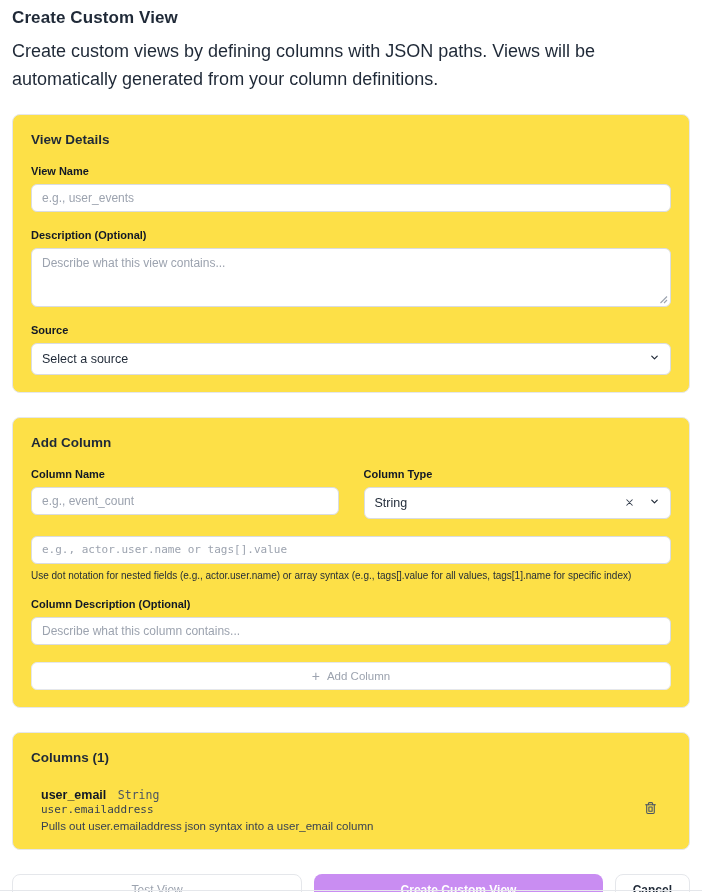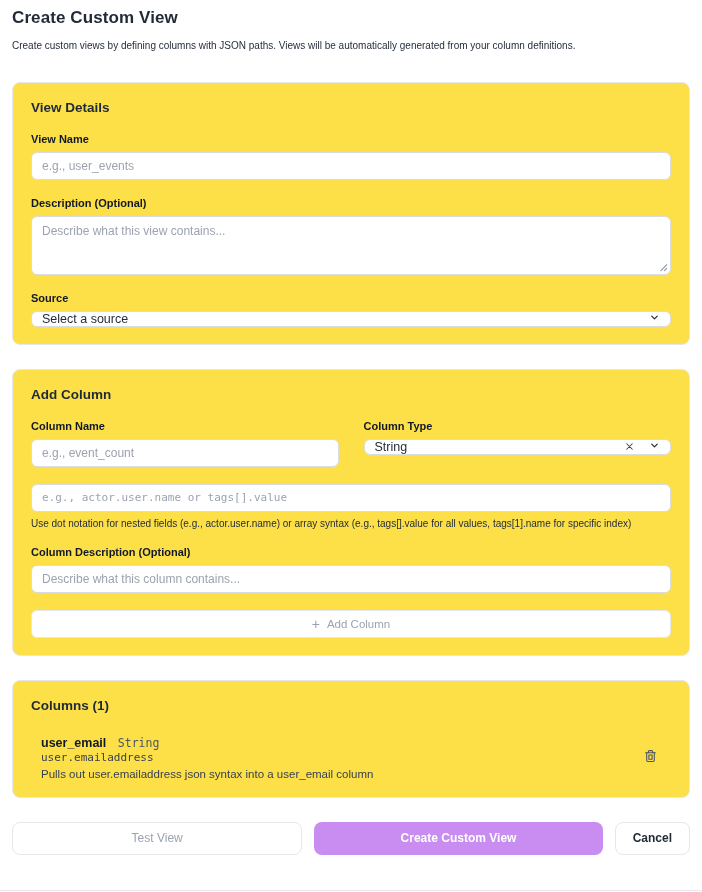--- a/index.html
+++ b/index.html
@@ -13,21 +13,21 @@
   *{box-sizing:border-box;margin:0;padding:0;}
   html,body{background:#ffffff;}
   body{
     width:702px;height:892px;margin:0 auto;
     font-family:"Liberation Sans",sans-serif;
     color:var(--heading-text);
     padding:8px 12px 0 12px;
     position:relative;
   }
   .page-title{font-size:17px;font-weight:700;letter-spacing:.1px;margin-bottom:10px;}
-  .page-subtitle{font-size:10px;line-height:1.55;color:var(--heading-text);max-width:636px;margin-bottom:28px;}
+  .page-subtitle{font-size:18px;line-height:1.55;color:var(--heading-text);max-width:636px;margin-bottom:20px;}
   .card{
     border:1px solid var(--card-border);
     border-radius:8px;
     padding:17px 18px;
     margin-bottom:24px;
     background:#fde047;
   }
   .card-heading{font-size:13.5px;font-weight:700;margin-bottom:18px;}
   .field{margin-bottom:17px;}
   .field:last-child{margin-bottom:0;}
@@ -45,21 +45,21 @@
   .textarea-wrap{position:relative;}
   textarea.text-area{
     width:100%;height:59px;resize:none;
     border:1px solid var(--input-border);border-radius:6px;
     padding:7px 10px;font-size:12px;color:var(--heading-text);
     font-family:"Liberation Sans",sans-serif;outline:none;display:block;
   }
   textarea.text-area::placeholder{color:var(--muted-text);}
   .resize-handle{position:absolute;right:3px;bottom:3px;pointer-events:none;line-height:0;}
   .select-box{
-    width:100%;height:16px;
+    width:100%;height:32px;
     border:1px solid var(--input-border);border-radius:6px;
     padding:0 10px;font-size:12.5px;color:var(--heading-text);
     display:flex;align-items:center;justify-content:space-between;
     background:#fff;cursor:pointer;
   }
   .two-col{display:grid;grid-template-columns:1fr 1fr;gap:25px;margin-bottom:17px;}
   .combo-icons{display:flex;align-items:center;gap:12px;}
   .icon-btn{background:none;border:none;cursor:pointer;line-height:0;padding:2px;}
   .help-text{font-size:10px;color:var(--heading-text);margin-top:6px;letter-spacing:0;}
   .add-col-btn{

